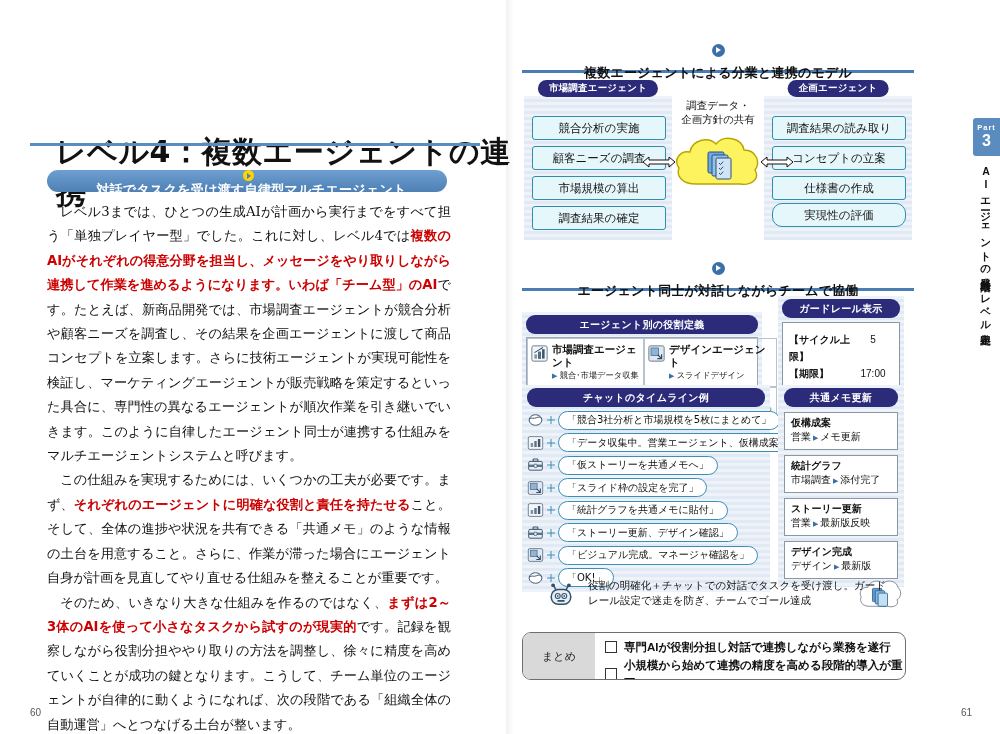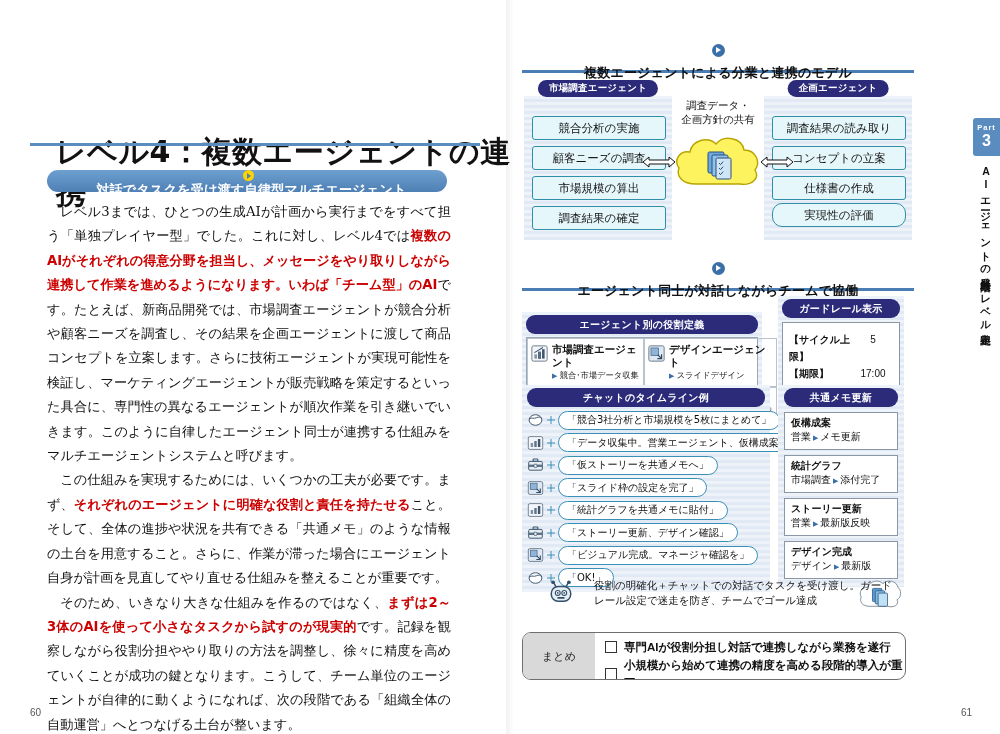--- a/index.html
+++ b/index.html
@@ -152,21 +152,21 @@
   .memo-card{
     background:#fff;border:1px solid #8c97a5;margin-top:5px;padding:3px 6px 4px;
     font-size:10px;line-height:14px;color:#111;
   }
   .memo-card .t{font-weight:bold;}
   .memo-card .s{white-space:nowrap;}
   .memo-card .s .tri{color:#3b6fa8;font-size:7px;}
   .memo-cloud{position:absolute;right:2px;bottom:-24px;width:44px;height:32px;}
 
   
-  .caption{position:absolute;left:36px;top:578px;width:356px;display:flex;gap:20px;align-items:flex-start;}
+  .caption{position:absolute;left:36px;top:578px;width:356px;display:flex;gap:14px;align-items:flex-end;}
   .cap-ico{width:26px;height:26px;flex:none;margin-top:1px;}
   .cap-txt{font-size:10.5px;line-height:15px;color:#111;}
 
   
   .summary{
     position:absolute;left:10px;top:632px;width:382px;height:46px;
     border:1.5px solid #6e6e6e;border-radius:9px;display:flex;overflow:hidden;background:#fff;
   }
   .sum-tag{
     width:72px;background:#d9d9d9;display:flex;align-items:center;justify-content:center;

